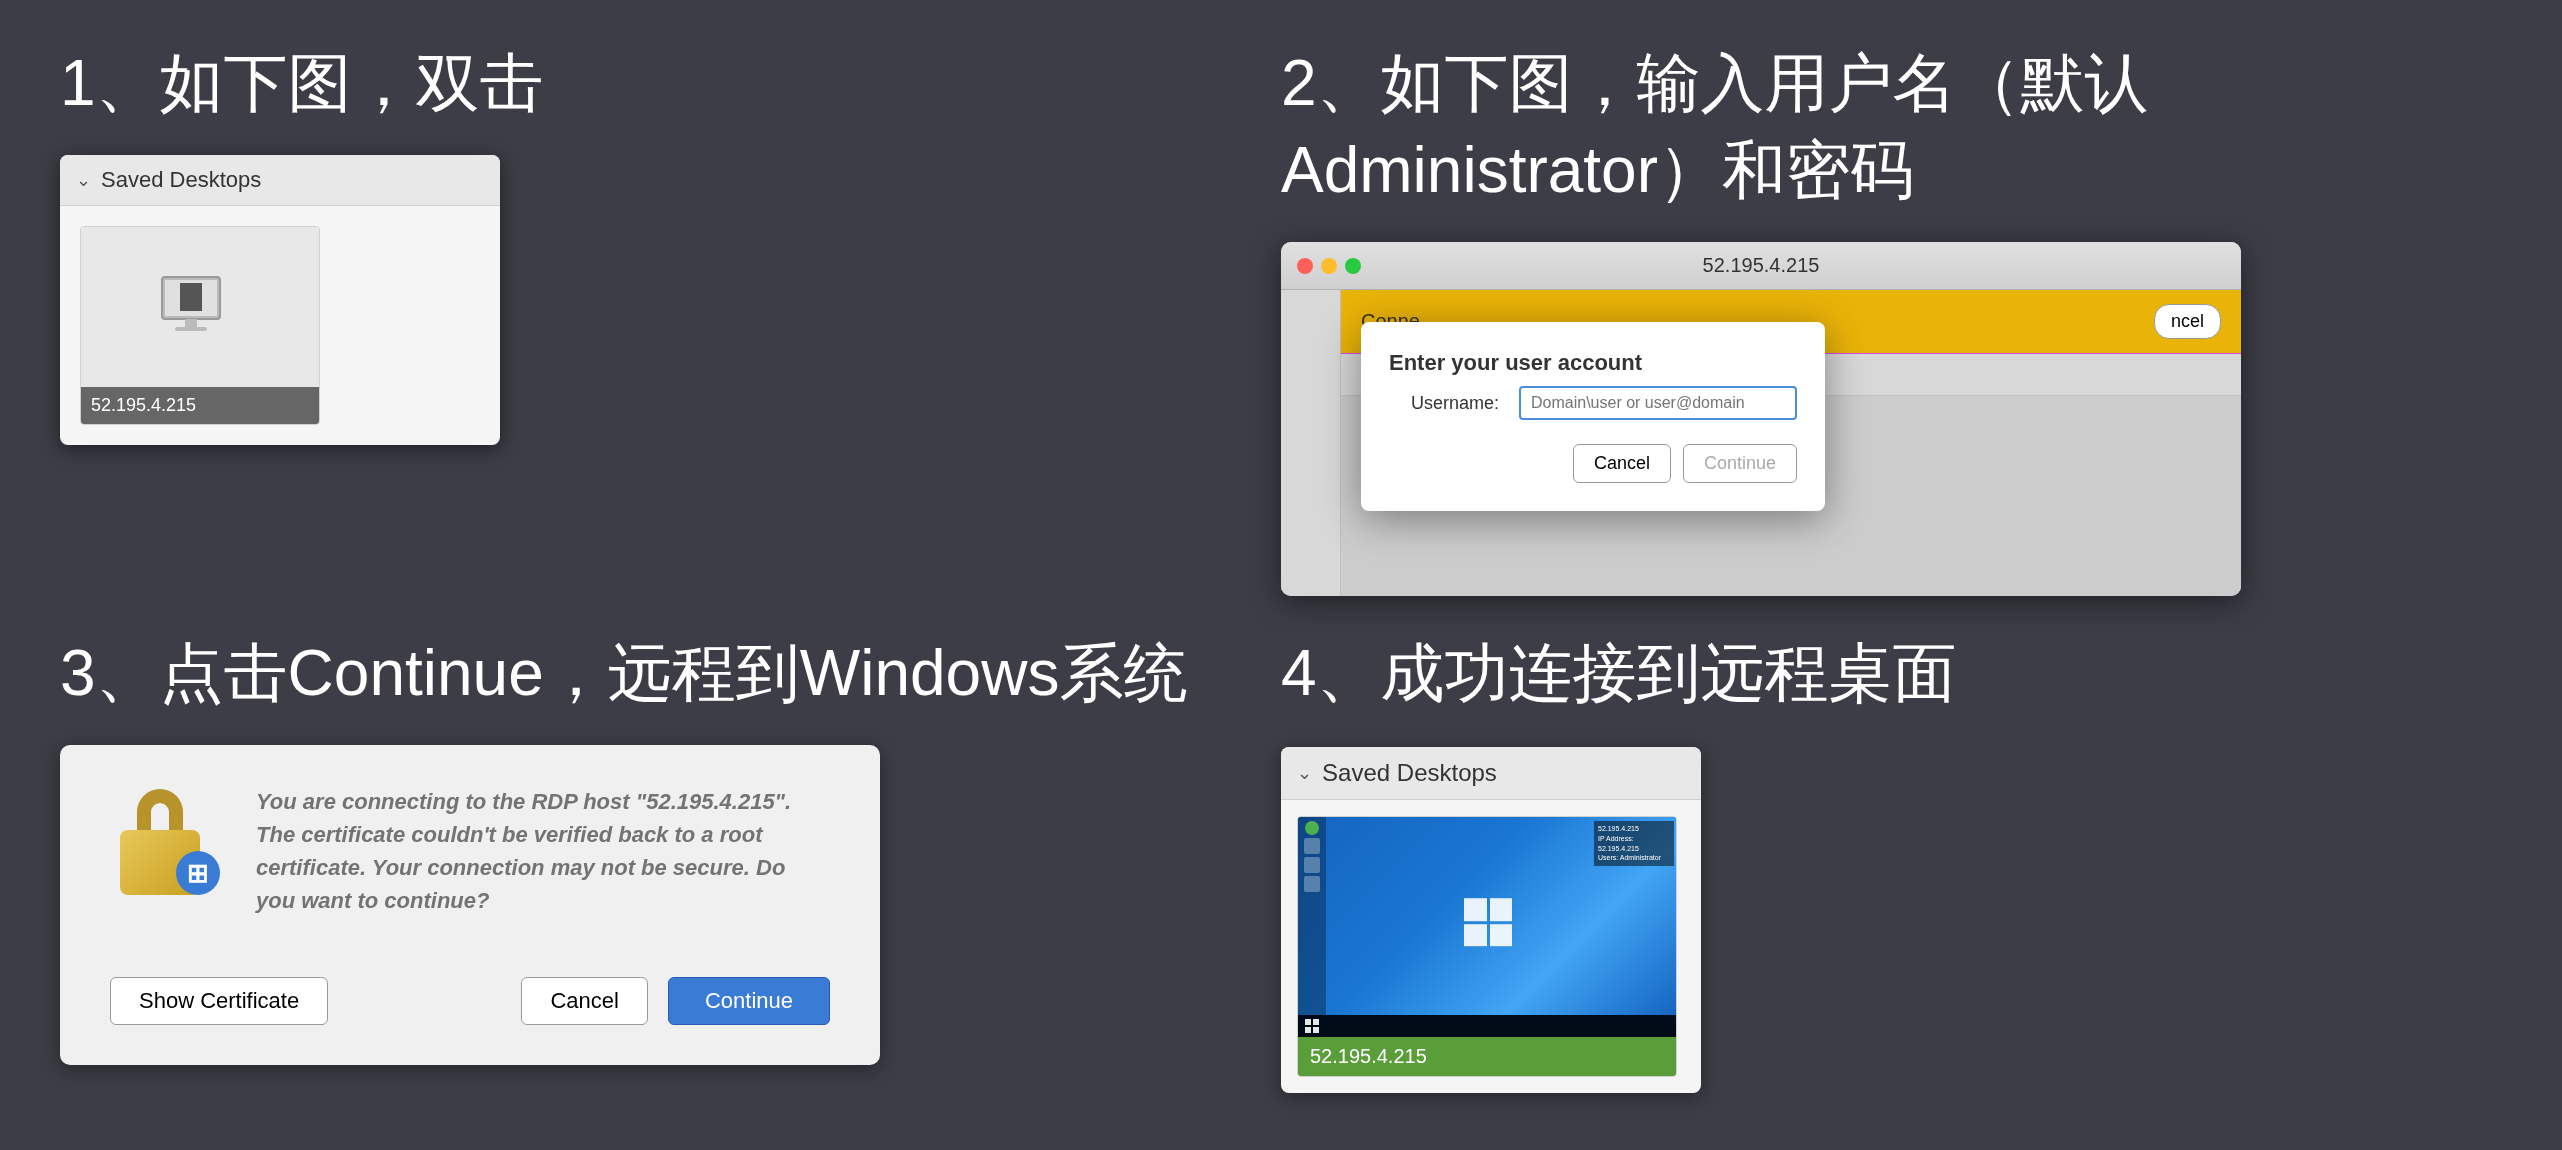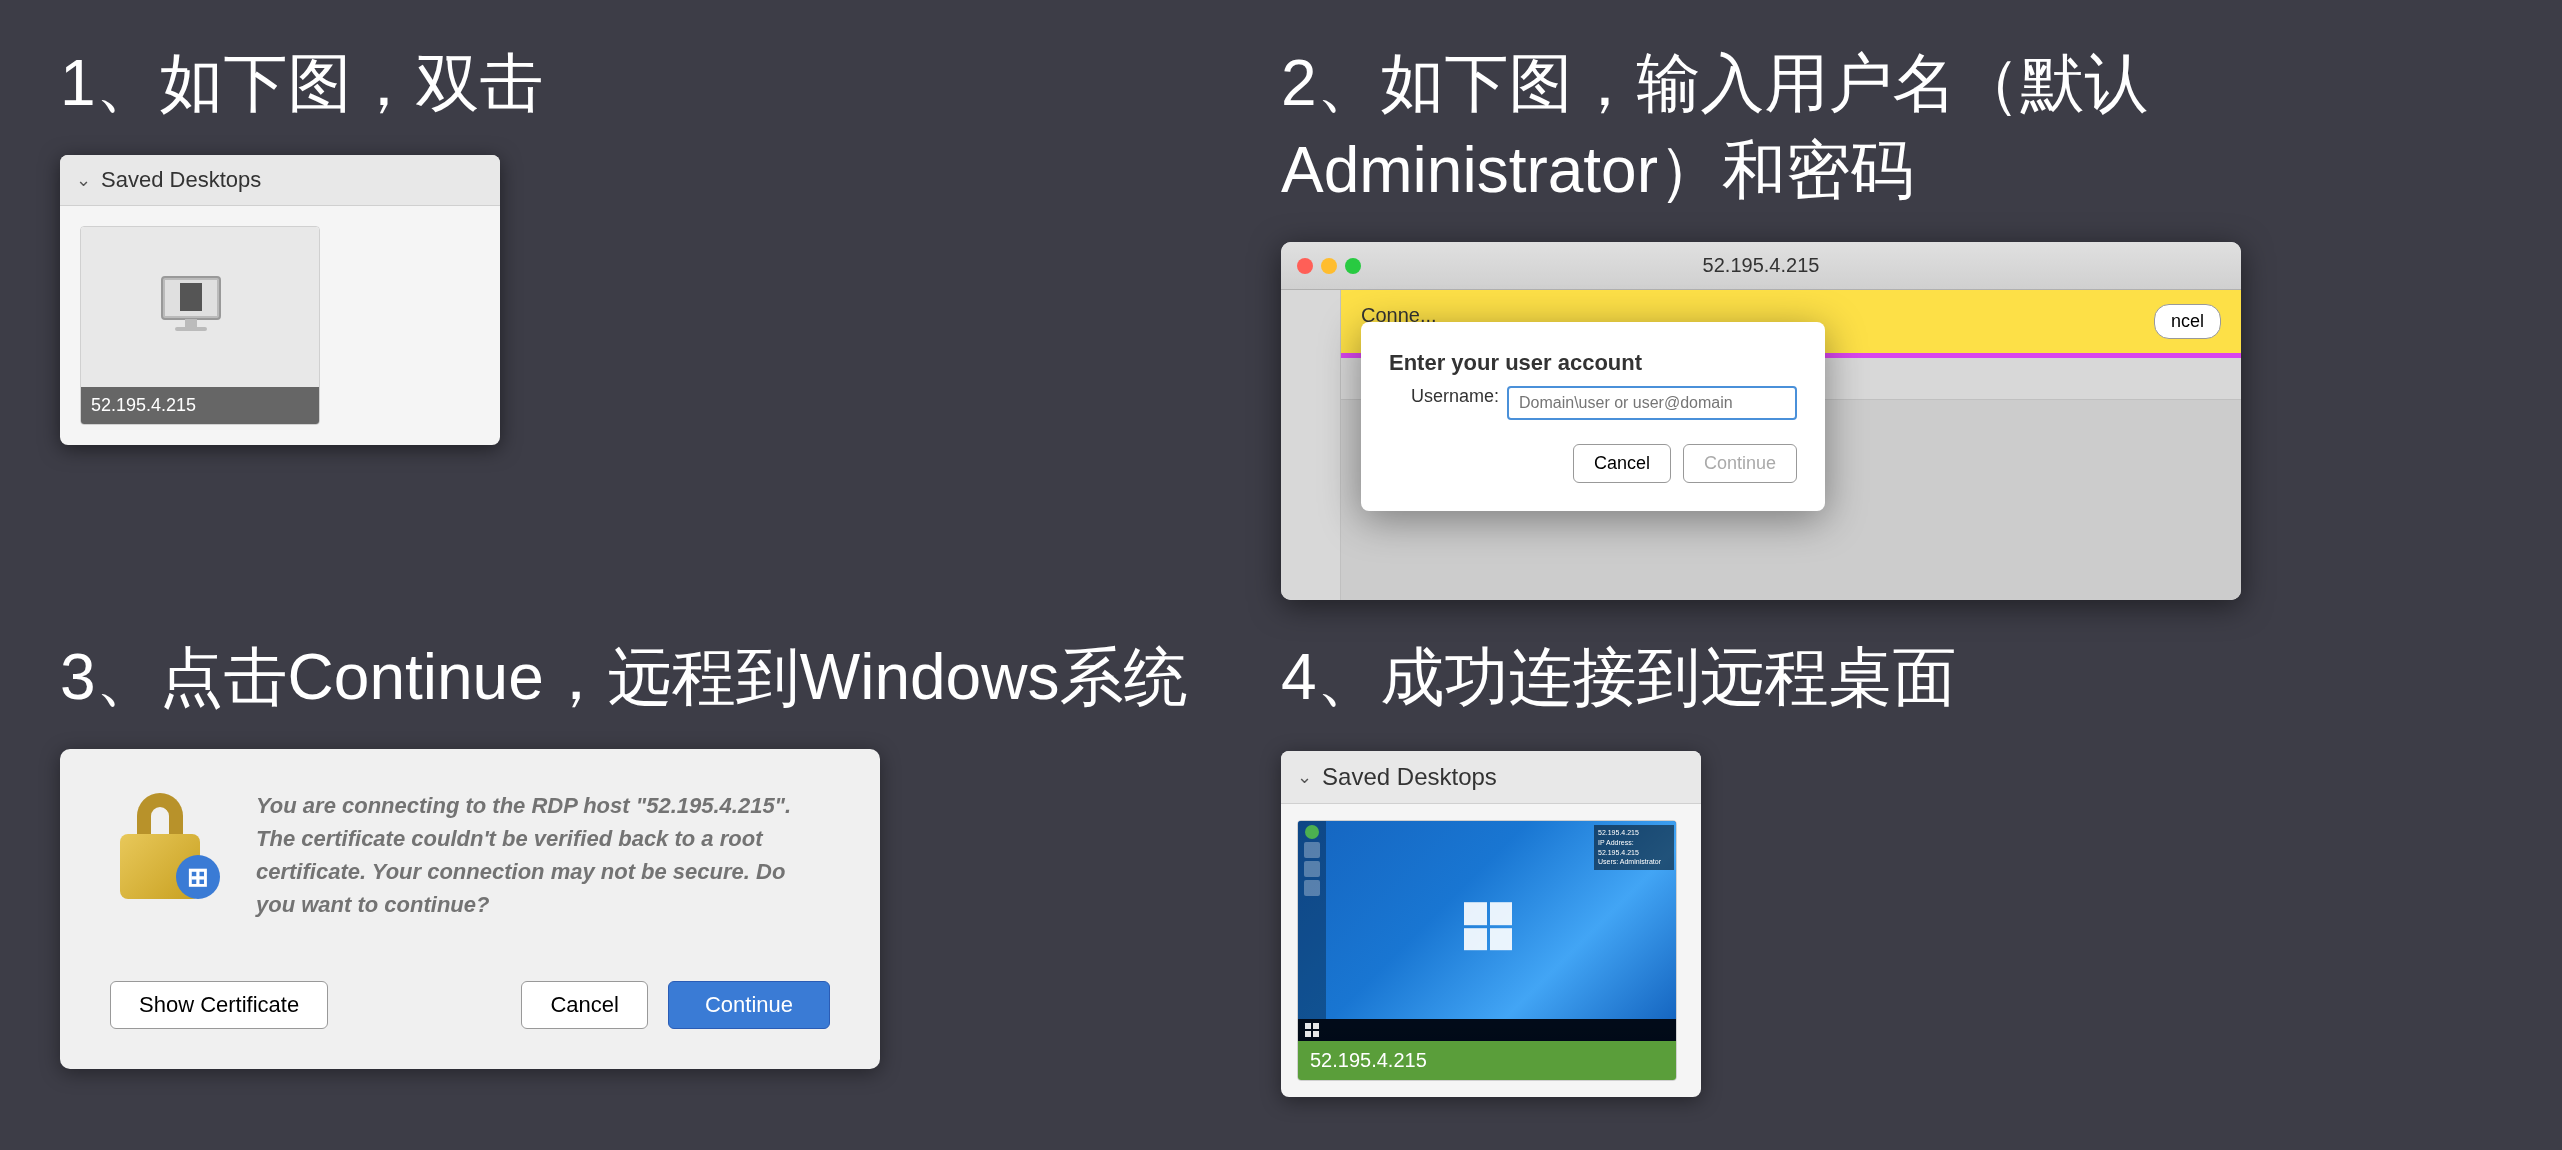--- a/index.html
+++ b/index.html
@@ -175,25 +175,26 @@
       gap: 12px;
     }
 
     .mac-main-content {
       flex: 1;
       display: flex;
       flex-direction: column;
     }
 
     .mac-connect-bar {
-      background: #fde047;
+      background: #eab308;
       padding: 14px 20px;
       display: flex;
+      align-items: center;
       justify-content: space-between;
-      border-bottom: 5px solid #d946ef;
+      border-bottom: 1px solid #d946ef;
     }
 
     .mac-connect-label {
       font-size: 20px;
       color: #333;
     }
 
     .mac-cancel-btn {
       background: white;
       border: 1px solid #999;
@@ -236,23 +237,23 @@
 
     .cred-desc {
       font-size: 17px;
       color: #555;
       margin-bottom: 24px;
       line-height: 1.5;
     }
 
     .cred-row {
       display: flex;
-      align-items: flex-start;
+      align-items: center;
       margin-bottom: 14px;
-      gap: 8px;
+      gap: 20px;
     }
 
     .cred-label {
       font-size: 18px;
       color: #333;
       width: 110px;
       text-align: right;
     }
 
     .cred-input {

